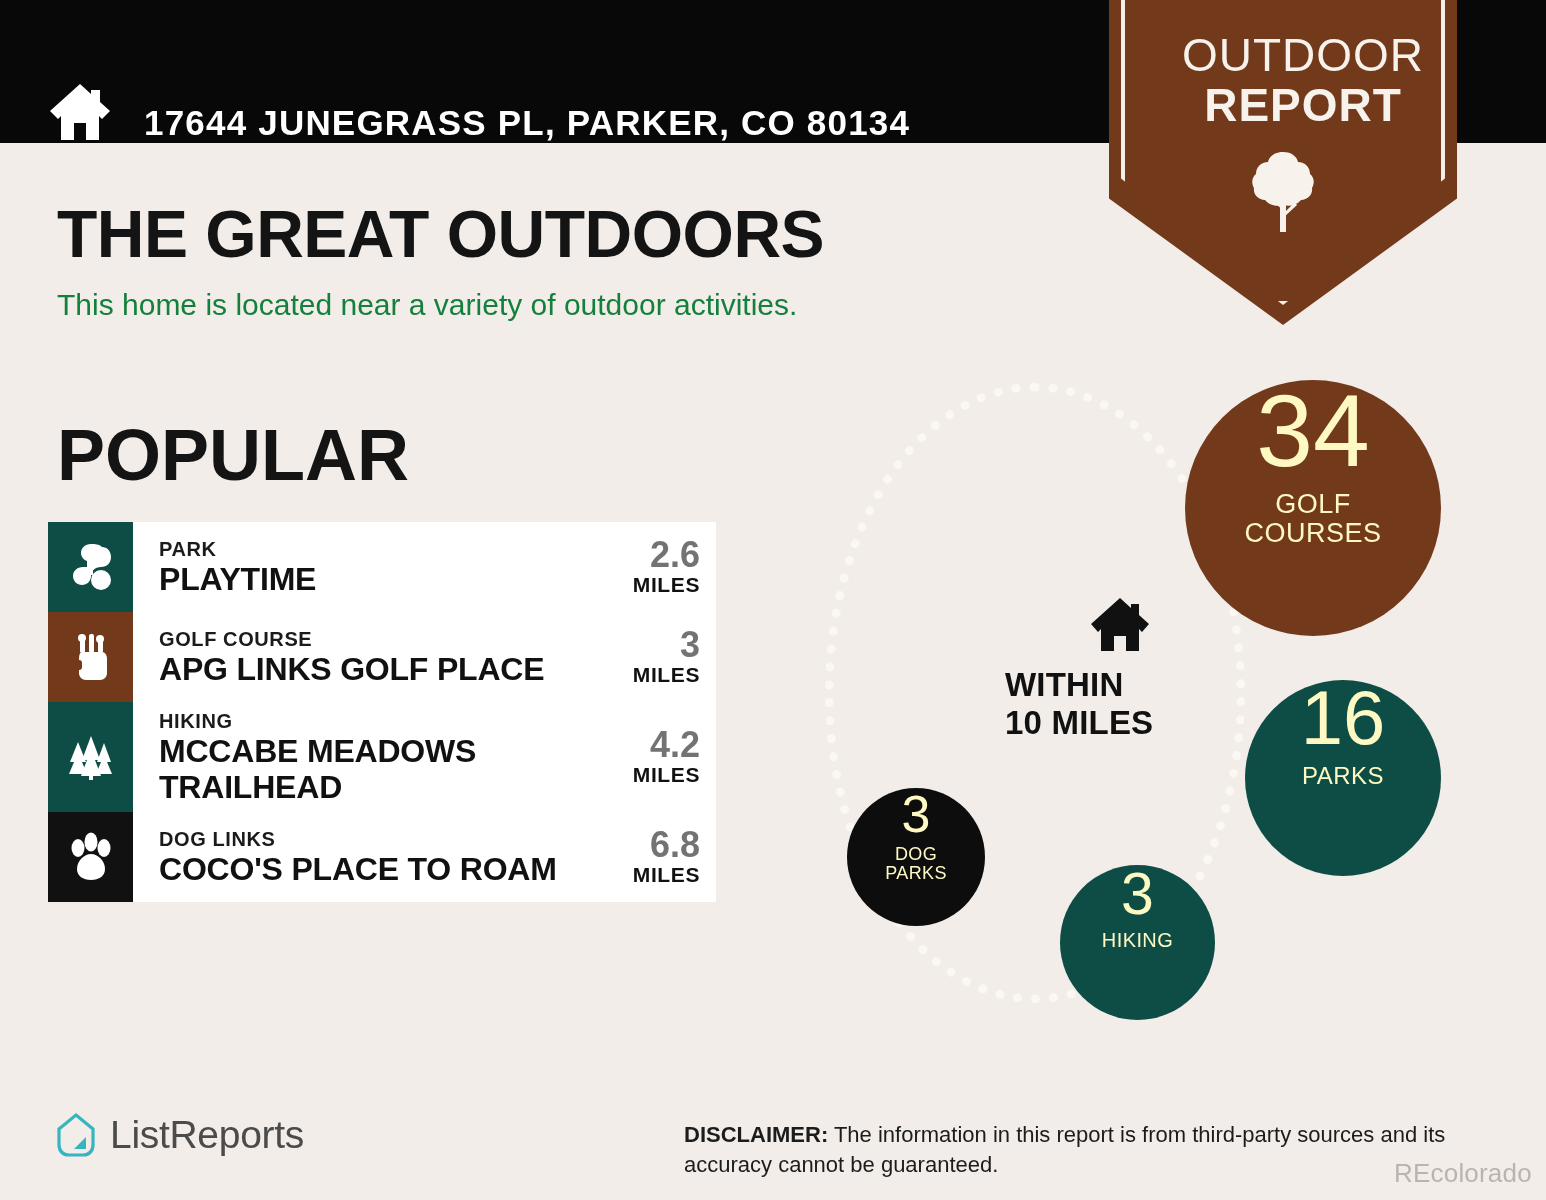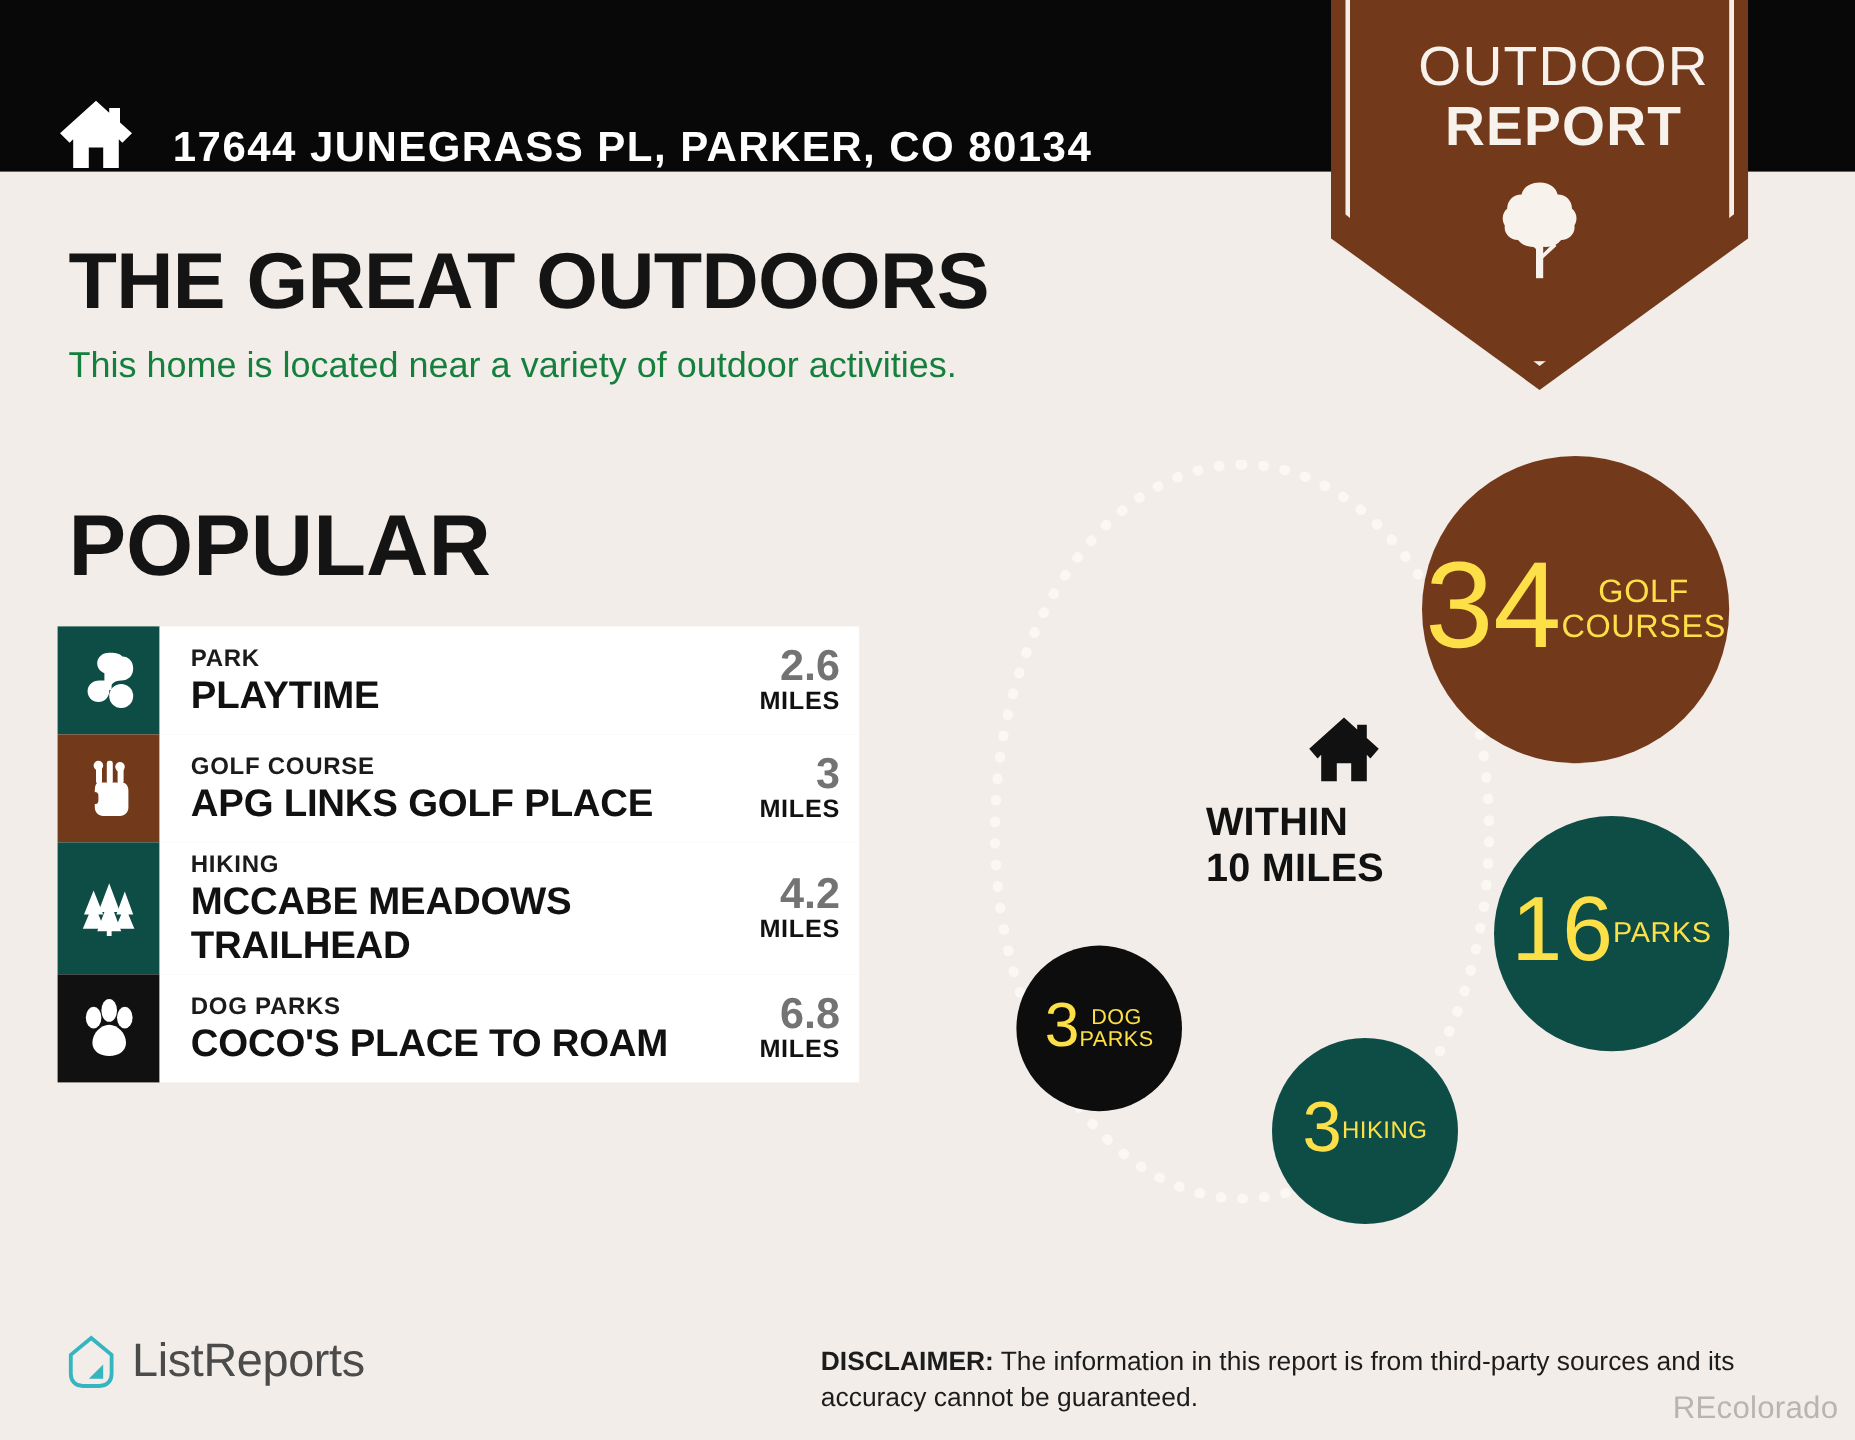--- a/index.html
+++ b/index.html
@@ -99,22 +99,22 @@
 
   
   .diagram{position:absolute;left:790px;top:350px;width:700px;height:700px;}
   .ring{
     position:absolute;left:35px;top:33px;width:420px;height:620px;
     border:9px dotted #fbf8f4;border-radius:50%;
     box-sizing:border-box;
   }
   .bubble{
     position:absolute;border-radius:50%;
-    display:flex;flex-direction:row;align-items:center;justify-content:center;
-    color:#fde047;text-align:center;
+    display:flex;flex-direction:column;align-items:center;
+    color:#fef9c3;text-align:center;
   }
   .b-num{font-weight:normal;line-height:1;}
   .b-lab{font-weight:normal;line-height:1.07;}
 
   .b-golf{left:395px;top:30px;width:256px;height:256px;background:#72391b;}
   .b-golf .b-num{font-size:102px;margin-bottom:8px;}
   .b-golf .b-lab{font-size:27px;letter-spacing:0.5px;}
 
   .b-parks{left:455px;top:330px;width:196px;height:196px;background:#0e4d46;}
   .b-parks .b-num{font-size:76px;margin-bottom:7px;}
@@ -247,21 +247,21 @@
     <div class="row-tile tile-black">
       <svg viewBox="0 0 54 54">
         <ellipse fill="#ffffff" cx="14" cy="18" rx="6.5" ry="9"></ellipse>
         <ellipse fill="#ffffff" cx="27" cy="12" rx="6.5" ry="9.5"></ellipse>
         <ellipse fill="#ffffff" cx="40" cy="18" rx="6.5" ry="9"></ellipse>
         <path fill="#ffffff" d="M27 24 C34 24 41 31 41 39 C41 46 35 50 27 50 C19 50 13 46 13 39 C13 31 20 24 27 24 Z"></path>
       </svg>
     </div>
     <div class="row-card">
       <div class="row-info">
-        <div class="row-cat">DOG PARKS</div>
+        <div class="row-cat">DOG LINKS</div>
         <div class="row-name">COCO'S PLACE TO ROAM</div>
       </div>
       <div class="row-dist">
         <div class="row-num">6.8</div>
         <div class="row-unit">MILES</div>
       </div>
     </div>
   </div>
 
 </div>

